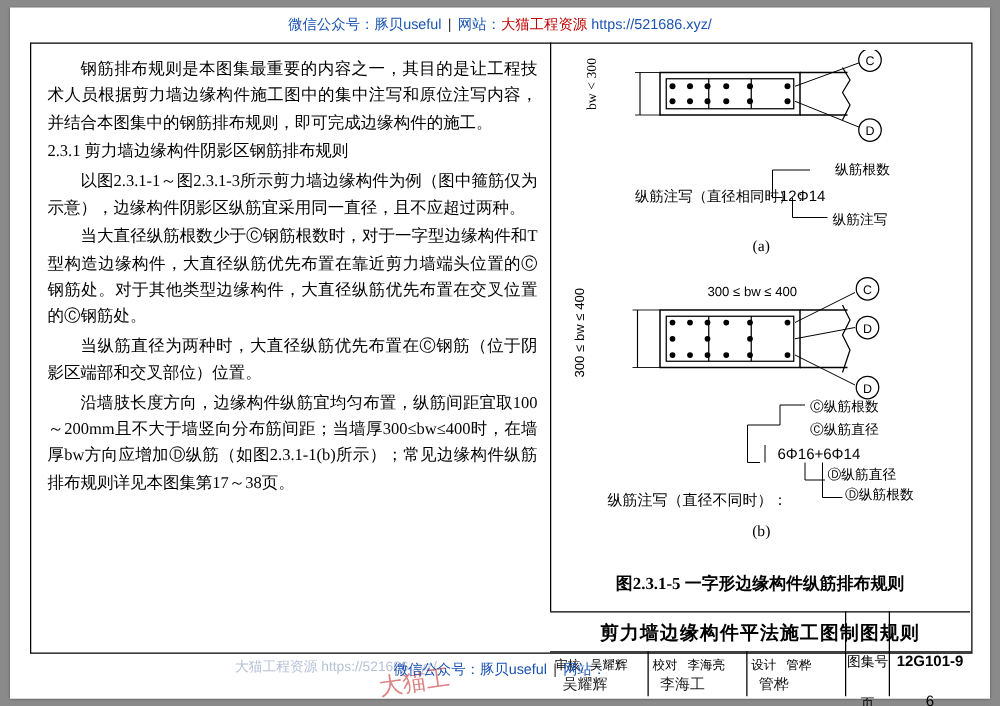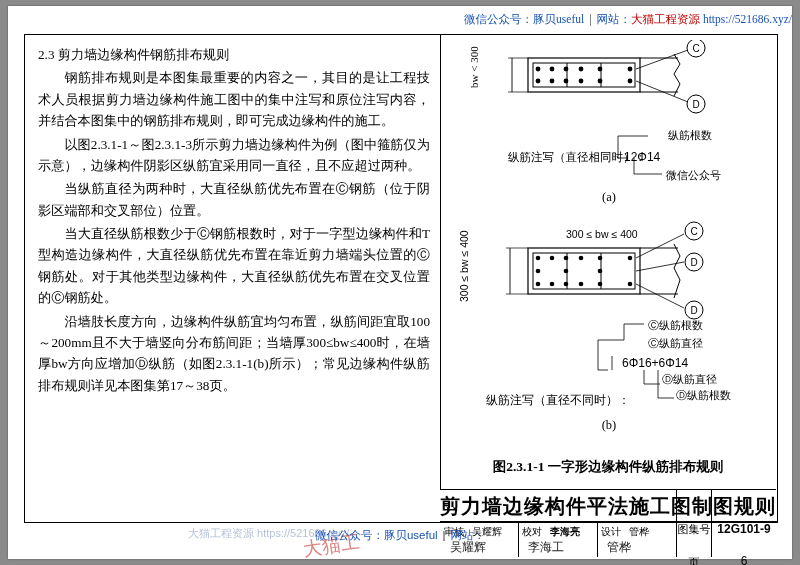--- a/index.html
+++ b/index.html
@@ -21,22 +21,22 @@
     height: 553px;
     background: #ffffff;
     box-shadow: 0 0 2px rgba(0,0,0,0.4);
   }
   
   .wm-top {
     position: absolute;
     left: 0;
     top: 6px;
     width: 784px;
-    text-align: right;
-    font-family: Liberation Serif, serif;
+    text-align: center;
+    font-family: Liberation Sans, sans-serif;
     font-size: 11.5px;
     color: #1a53b0;
     white-space: nowrap;
   }
   .wm-top .sep { color: #333; margin: 0 5px; }
   .wm-top .red { color: #c00000; }
   .wm-bottom {
     position: absolute;
     left: 0;
     top: 522px;
@@ -127,21 +127,21 @@
     left: 432px;
     top: 483px;
     width: 336px;
     height: 32px;
     border-top: 1.2px solid #000;
     display: flex;
     align-items: center;
     justify-content: center;
   }
   .titlebar .t {
-    font-size: 20px;
+    font-size: 15px;
     font-weight: bold;
     letter-spacing: 1px;
   }
   .rightmeta {
     position: absolute;
     left: 668px;
     top: 483px;
     width: 100px;
     height: 68px;
     border-left: 1.2px solid #000;
@@ -191,25 +191,25 @@
 <div class="page">
 
   <div class="wm-top">
     <span>微信公众号：</span><span>豚贝useful</span><span class="sep">|</span><span>网站：</span><span class="red">大猫工程资源</span>&nbsp;<span>https://521686.xyz/</span>
   </div>
 
   <div class="frame"></div>
   <div class="vdiv"></div>
 
   <div class="textcol">
-    <p>2.3  剪力墙边缘构件钢筋排布规则</p>
     <p class="indent2">钢筋排布规则是本图集最重要的内容之一，其目的是让工程技术人员根据剪力墙边缘构件施工图中的集中注写和原位注写内容，并结合本图集中的钢筋排布规则，即可完成边缘构件的施工。</p>
+    <p>2.3.1  剪力墙边缘构件阴影区钢筋排布规则</p>
     <p class="indent2">以图2.3.1-1～图2.3.1-3所示剪力墙边缘构件为例（图中箍筋仅为示意），边缘构件阴影区纵筋宜采用同一直径，且不应超过两种。</p>
+    <p class="indent2">当大直径纵筋根数少于Ⓒ钢筋根数时，对于一字型边缘构件和T型构造边缘构件，大直径纵筋优先布置在靠近剪力墙端头位置的Ⓒ钢筋处。对于其他类型边缘构件，大直径纵筋优先布置在交叉位置的Ⓒ钢筋处。</p>
     <p class="indent2">当纵筋直径为两种时，大直径纵筋优先布置在Ⓒ钢筋（位于阴影区端部和交叉部位）位置。</p>
-    <p class="indent2">当大直径纵筋根数少于Ⓒ钢筋根数时，对于一字型边缘构件和T型构造边缘构件，大直径纵筋优先布置在靠近剪力墙端头位置的Ⓒ钢筋处。对于其他类型边缘构件，大直径纵筋优先布置在交叉位置的Ⓒ钢筋处。</p>
     <p class="indent2">沿墙肢长度方向，边缘构件纵筋宜均匀布置，纵筋间距宜取100～200mm且不大于墙竖向分布筋间距；当墙厚300≤bw≤400时，在墙厚bw方向应增加Ⓓ纵筋（如图2.3.1-1(b)所示）；常见边缘构件纵筋排布规则详见本图集第17～38页。</p>
   </div>
 
   <div class="rightcol">
 
     <svg width="322" height="180" viewBox="0 0 322 180">
 
       <rect x="80" y="18" width="112" height="34" fill="none" stroke="#000" stroke-width="1.2"></rect>
 
       <rect x="85" y="23" width="102" height="24" fill="none" stroke="#000" stroke-width="1"></rect>
@@ -250,21 +250,21 @@
       <line x1="186" y1="118" x2="186" y2="134" stroke="#000" stroke-width="0.8"></line>
       <line x1="186" y1="134" x2="214" y2="134" stroke="#000" stroke-width="0.8"></line>
       <line x1="170" y1="118" x2="178" y2="118" stroke="#000" stroke-width="0.8"></line>
     </svg>
 
     <div style="position:absolute;left:20px;top:48px;font-size:11px;transform:rotate(-90deg);transform-origin:left top;white-space:nowrap;">bw &lt; 300</div>
 
     <div style="position:absolute;left:220px;top:88px;font-size:11px;white-space:nowrap;">纵筋根数</div>
     <div style="position:absolute;left:60px;top:110px;font-size:11.5px;white-space:nowrap;">纵筋注写（直径相同时）：</div>
     <div style="position:absolute;left:176px;top:110px;font-size:12px;white-space:nowrap;" class="digit">12Φ14</div>
-    <div style="position:absolute;left:218px;top:128px;font-size:11px;white-space:nowrap;">微信公众号</div>
+    <div style="position:absolute;left:218px;top:128px;font-size:11px;white-space:nowrap;">纵筋注写</div>
 
     <div style="position:absolute;left:0;top:150px;width:322px;text-align:center;font-size:12.5px;">(a)</div>
 
     <svg width="322" height="210" viewBox="0 0 322 210" style="position:absolute;left:0;top:178px;">
 
       <rect x="80" y="30" width="112" height="46" fill="none" stroke="#000" stroke-width="1.2"></rect>
       <rect x="85" y="35" width="102" height="36" fill="none" stroke="#000" stroke-width="1"></rect>
       <line x1="119" y1="35" x2="119" y2="71" stroke="#000" stroke-width="1"></line>
       <line x1="153" y1="35" x2="153" y2="71" stroke="#000" stroke-width="1"></line>
 
@@ -322,21 +322,21 @@
     <div style="position:absolute;left:200px;top:296px;font-size:11px;white-space:nowrap;">Ⓒ纵筋直径</div>
     <div style="position:absolute;left:214px;top:332px;font-size:11px;white-space:nowrap;">Ⓓ纵筋直径</div>
     <div style="position:absolute;left:228px;top:348px;font-size:11px;white-space:nowrap;">Ⓓ纵筋根数</div>
 
     <div style="position:absolute;left:38px;top:316px;font-size:12px;white-space:nowrap;margin-top:36px;">纵筋注写（直径不同时）：</div>
     <div style="position:absolute;left:154px;top:316px;font-size:12px;white-space:nowrap;margin-left:20px;" class="digit">6Φ16+6Φ14</div>
 
     <div style="position:absolute;left:0;top:378px;width:322px;text-align:center;font-size:12.5px;">(b)</div>
   </div>
 
-  <div class="fig-title">图2.3.1-1  一字形边缘构件纵筋排布规则</div>
+  <div class="fig-title">图2.3.1-5  一字形边缘构件纵筋排布规则</div>
 
   <div class="titlebar">
     <span class="t">剪力墙边缘构件平法施工图制图规则</span>
   </div>
 
   <div class="rightmeta">
     <div class="hline" style="left:0;top:32px;width:100px;"></div>
     <div class="vline" style="left:34px;top:0;height:68px;"></div>
     <div class="cell" style="left:0;width:34px;top:9px;">图集号</div>
     <div class="cell" style="left:34px;width:66px;top:9px;font-size:12px;font-weight:bold;">12G101-9</div>
@@ -347,21 +347,21 @@
   <div class="sigbar">
     <div class="vline" style="left:78px;top:0;height:36px;"></div>
     <div class="vline" style="left:157px;top:0;height:36px;"></div>
     <div class="hline" style="left:0;top:0;width:236px;"></div>
 
     <div class="sigcell" style="left:4px;top:4px;">审核</div>
     <div class="sigcell" style="left:32px;top:4px;">吴耀辉</div>
     <div class="sigcell sig-hand" style="left:10px;top:18px;">吴耀辉</div>
 
     <div class="sigcell" style="left:82px;top:4px;">校对</div>
-    <div class="sigcell" style="left:110px;top:4px;font-weight:bold;">李海亮</div>
+    <div class="sigcell" style="left:110px;top:4px;">李海亮</div>
     <div class="sigcell sig-hand" style="left:88px;top:18px;">李海工</div>
 
     <div class="sigcell" style="left:161px;top:4px;">设计</div>
     <div class="sigcell" style="left:189px;top:4px;">管桦</div>
     <div class="sigcell sig-hand" style="left:167px;top:18px;">管桦</div>
   </div>
 
   <div class="wm-ghost">大猫工程资源 https://521686.xyz/</div>
   <div class="wm-stamp">大猫工</div>
   <div class="wm-bottom">

